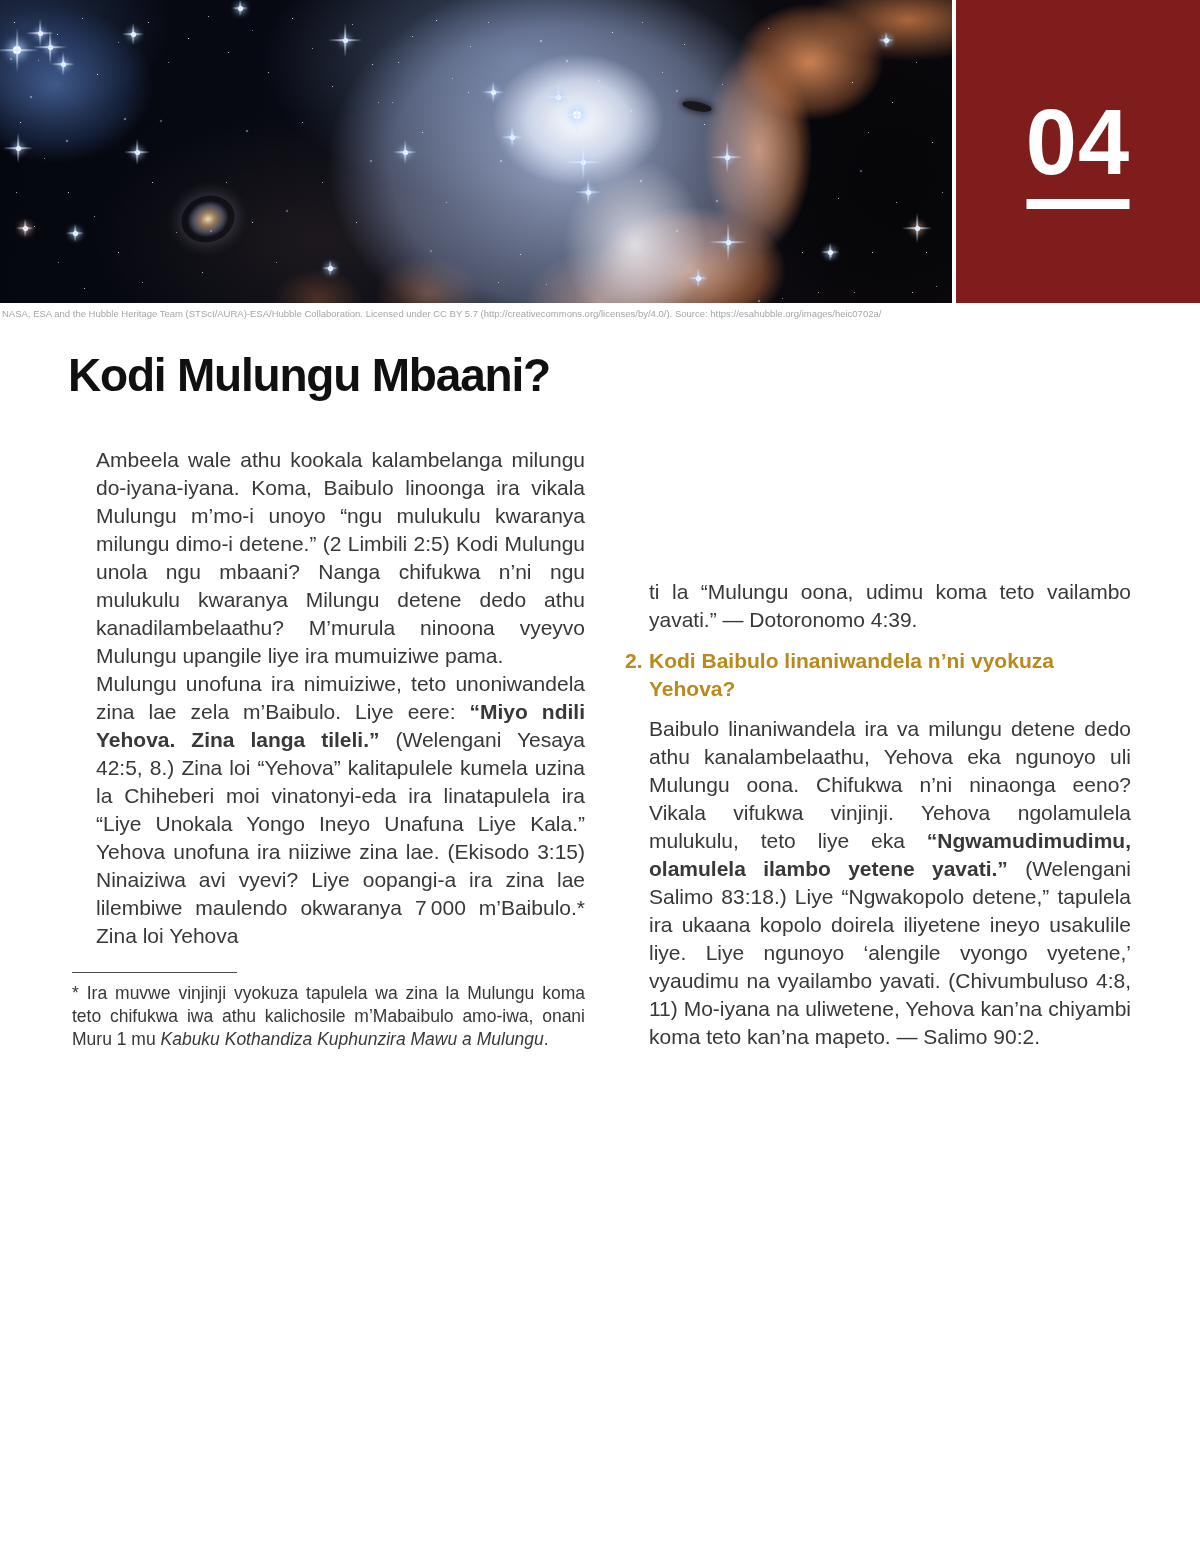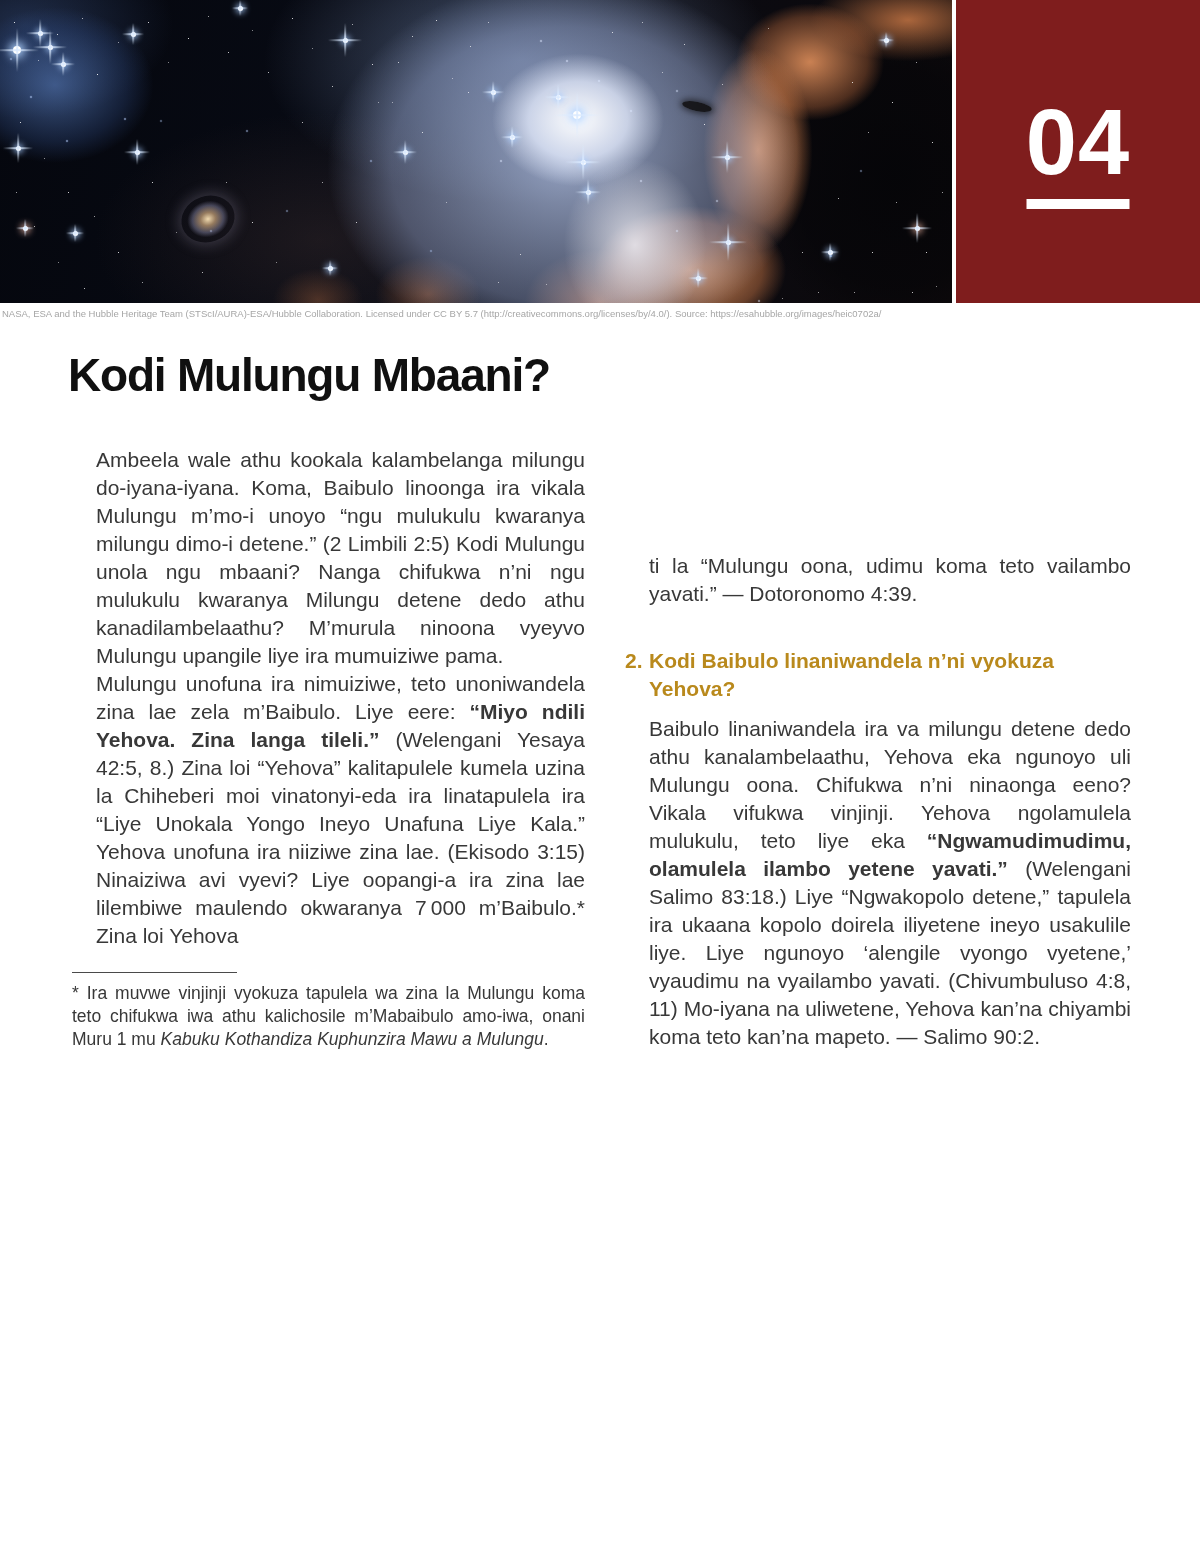--- a/index.html
+++ b/index.html
@@ -98,21 +98,21 @@
 
   
   .columns { position:absolute; left:72px; top:446px; width:1059px; display:flex; gap:40px;align-items:flex-end; }
   .col { display:block; }
   .col-left { width:513px; }
   .col-right { width:506px; }
   .body { margin:0 0 0 24px; font-size:21px; line-height:28px; color:#383838;
         text-align:justify; }
   .question { margin:34px 0 12px 0; padding-left:24px; font-size:21px; line-height:28px;
         font-weight:bold; color:#b9891c; text-align:left; }
-  .col-right .question { margin-top:39px; }
+  .col-right .question { margin-top:13px; }
   .qnum { display:inline-block; width:24px; margin-left:-24px; }
   .footnote-rule { width:165px; height:1px; background:#4a4a4a; margin:22px 0 9px 0; border:none; }
   .footnote { margin:0; font-size:17.5px; line-height:23px; color:#383838; text-align:justify; }
   .b { font-weight:bold; }
   .i { font-style:italic; }
 </style>
 </head>
 <body>
 
 <div class="page">

